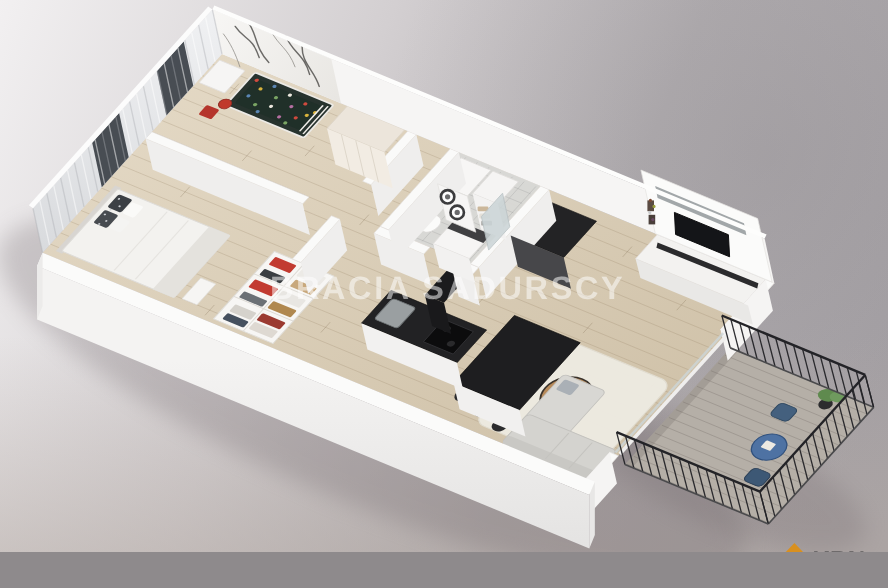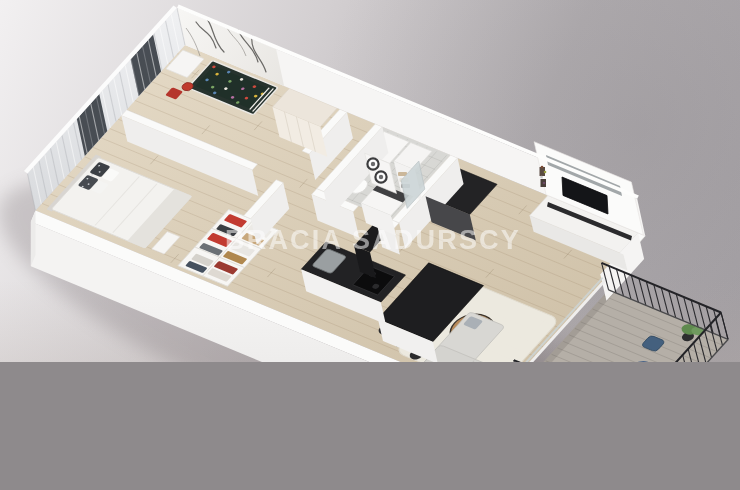--- a/index.html
+++ b/index.html
@@ -1,16 +1,16 @@
 <!DOCTYPE html>
 <html><head>
 <meta charset="utf-8">
 <style>
   html,body{margin:0;padding:0;background:#8e8a8c;}
-  .stage{width:740px;height:362px;position:relative;overflow:hidden;
+  .stage{width:740px;height:460px;position:relative;overflow:hidden;
          font-family:"Liberation Sans",sans-serif;}
   .stage svg{position:absolute;left:0;top:0;display:block;}
   text{font-family:"Liberation Sans",sans-serif;}
   .watermark{font-weight:700;font-size:27px;letter-spacing:2.2px;fill:#ffffff;opacity:.52;}
   .logo-text{font-weight:700;font-size:20px;letter-spacing:.3px;fill:#3b3a3c;}
 </style>
 </head>
 <body>
 
 <div class="stage">

